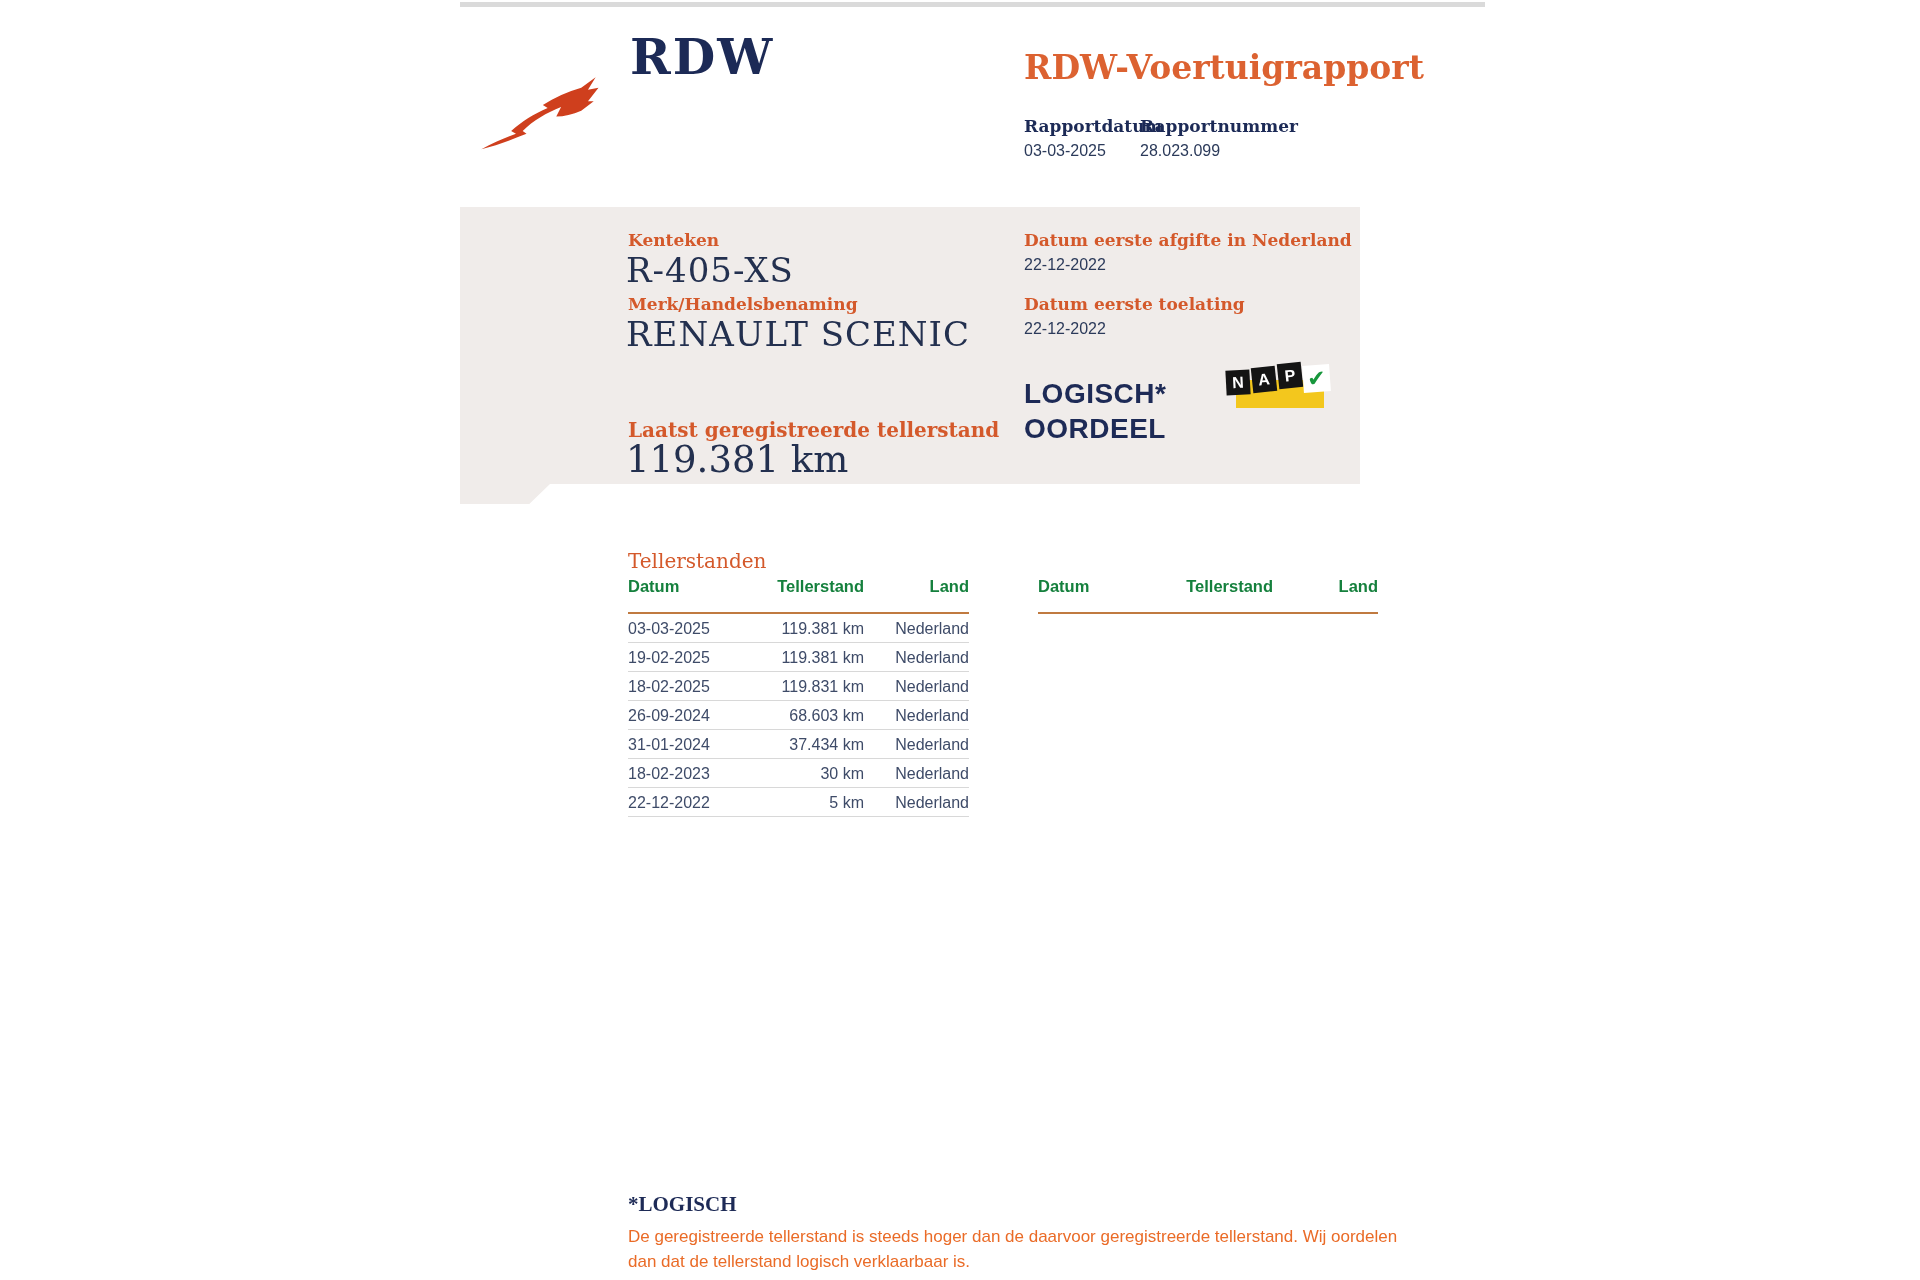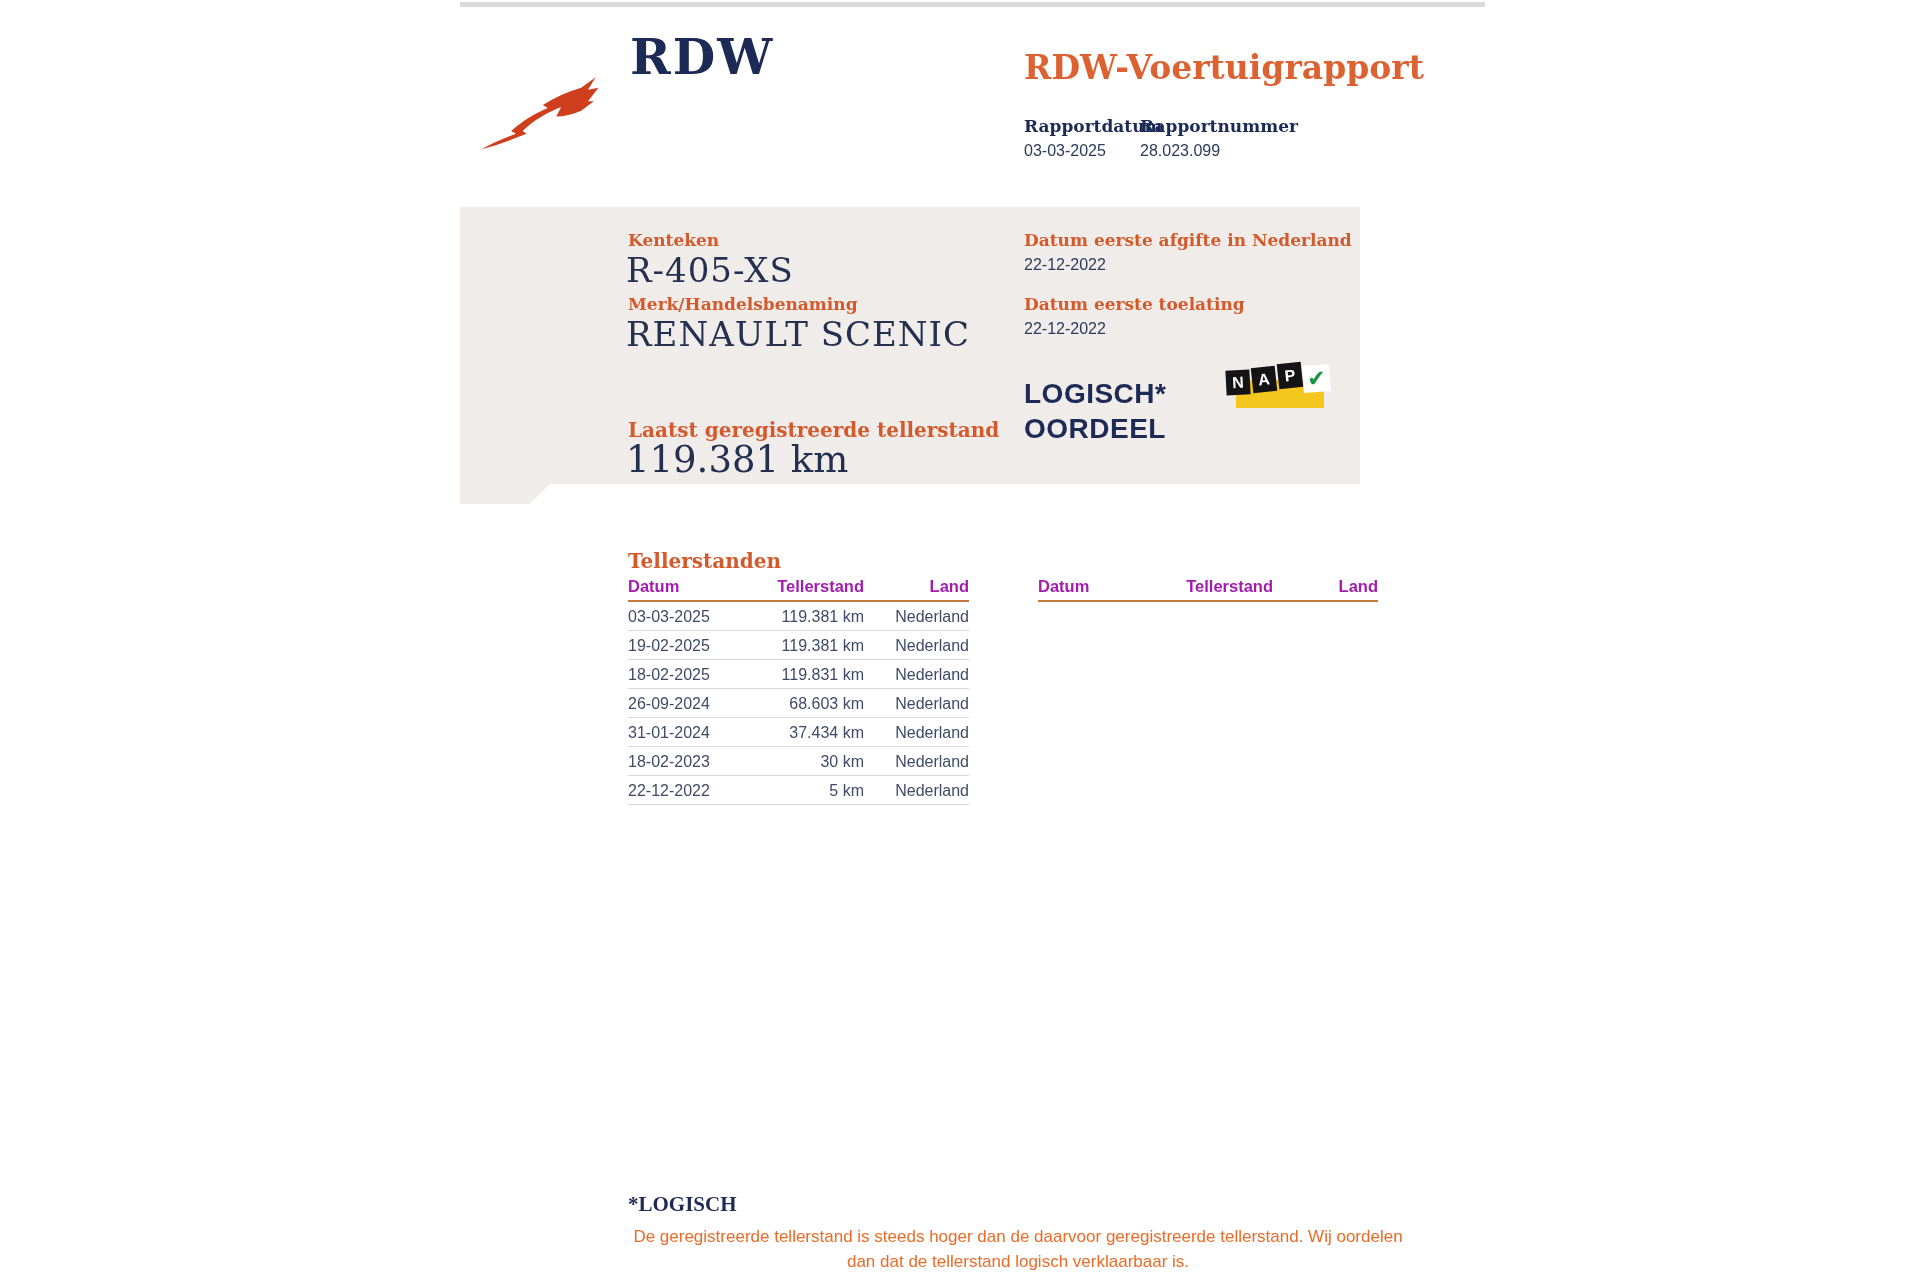--- a/index.html
+++ b/index.html
@@ -49,35 +49,35 @@
               font-weight:700; font-size:16px; display:flex; align-items:center; justify-content:center; }
   .nap-n { left:0px;  top:4px;  transform:rotate(-3deg); }
   .nap-a { left:26px; top:1px;  transform:rotate(-6deg); }
   .nap-p { left:52px; top:-3px; transform:rotate(-6deg); }
   .nap-check { position:absolute; left:77px; top:-1px; width:27px; height:27px; background:#ffffff;
                color:#17973c; font-weight:700; font-size:22px; display:flex; align-items:center;
                justify-content:center; transform:rotate(-4deg); }
 
   
   .section-title { left:628px; top:549px; font-family:"DejaVu Serif","Liberation Serif",serif;
-                   font-weight:700; font-size:20px; color:#d4592b; }
+                   font-weight:400; font-size:20px; color:#d4592b; }
   .table { position:absolute; top:577px; }
   .t1 { left:628px;  width:341px; }
   .t2 { left:1038px; width:340px; }
-  .thead { display:flex; font-weight:700; font-size:16.5px; color:#a21caf;
-           padding-bottom:4px; border-bottom:2px solid #c07a40; }
+  .thead { display:flex; font-weight:700; font-size:16.5px; color:#15803d;
+           padding-bottom:16px; border-bottom:2px solid #c07a40; }
   .trow  { display:flex; height:29px; line-height:29px; font-size:16px; color:#3e4b68;
            border-bottom:1px solid #d8d8d8; }
   .col-datum  { flex:1; text-align:left; }
   .col-teller { width:115px; text-align:right; }
   .col-land   { width:105px; text-align:right; }
 
   
   .foot-head { left:628px; top:1192px; font-weight:800; font-size:21px; color:#1d2a56;font-family:Liberation Serif, serif; }
-  .foot-text { left:628px; top:1224px; width:780px; font-size:17px; line-height:25px; color:#ea6b27;text-align:center; }
+  .foot-text { left:628px; top:1224px; width:780px; font-size:17px; line-height:25px; color:#ea6b27; }
 </style>
 </head>
 <body>
 
 <div class="abs top-rule"></div>
 
 <svg class="abs logo-icon" viewBox="0 0 130 100">
   <path fill="#cf3f1d" d="M5 95
     C18 88 30 83 41 79 L36 76
     C47 66 60 58 74 52 L69 49

